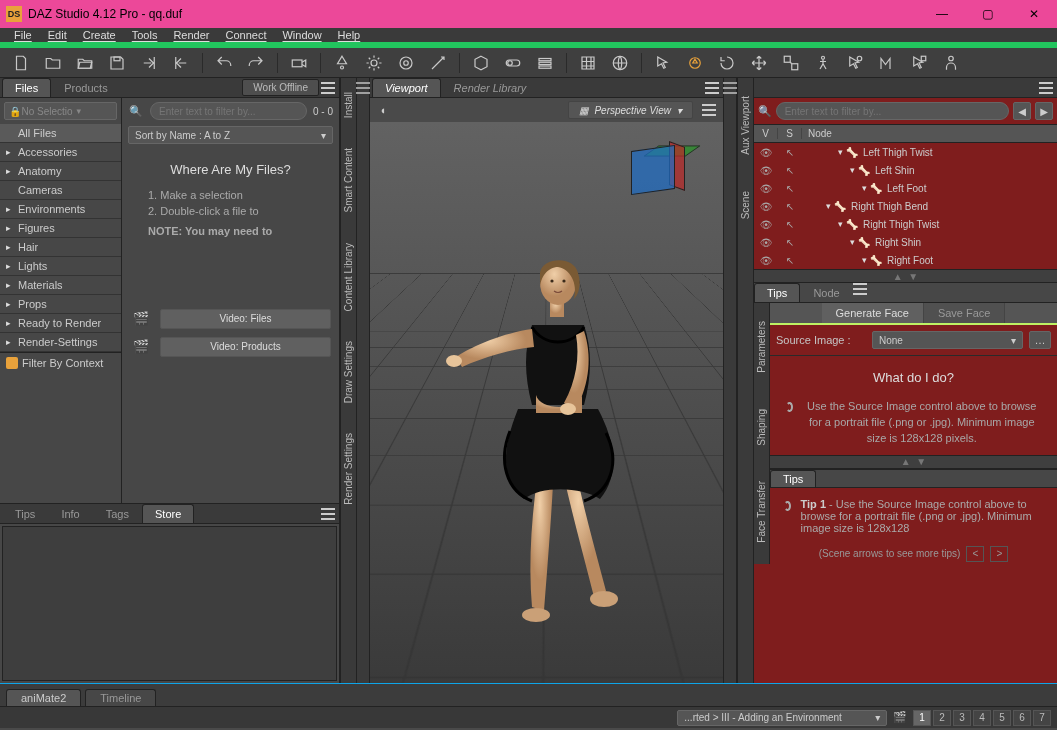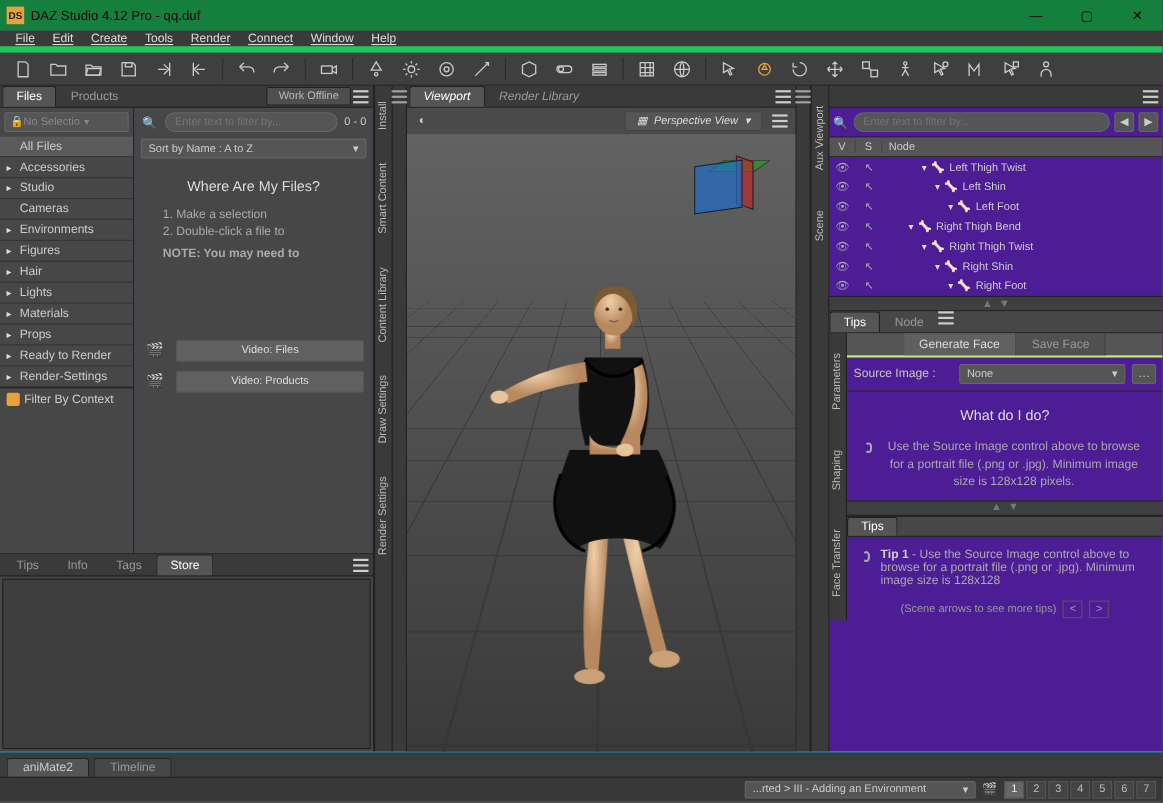--- a/index.html
+++ b/index.html
@@ -1,36 +1,36 @@
 <!DOCTYPE html>
 <html><head>
 <meta charset="utf-8">
 <style>
 * { margin: 0; padding: 0; box-sizing: border-box; font-family: "Segoe UI", Arial, sans-serif; -webkit-font-smoothing: antialiased; }
 html, body { width: 1057px; height: 730px; overflow: hidden; background: #4a4a4a; color: #ccc; font-size: 11px; user-select: none; }
 
 
-.titlebar { display: flex; align-items: center; height: 28px; background: #15803d; color: #000; padding-left: 6px; }
+.titlebar { display: flex; align-items: center; height: 28px; background: #ec4899; color: #000; padding-left: 6px; }
 .titlebar .app-icon { width: 16px; height: 16px; background: #e9a23b; margin-right: 6px; display: inline-flex; align-items: center; justify-content: center; font-size: 9px; font-weight: bold; color: #222; }
 .titlebar .title  { font-size: 12px; }
 .titlebar .spacer { flex: 1; }
 .titlebar .win-btn { width: 46px; height: 28px; display: flex; align-items: center; justify-content: center; font-size: 12px; }
 
 
 .menubar { height: 20px; background: #3a3a3a; display: flex; align-items: center; padding-left: 6px; gap: 0; border-bottom: 6px solid #22c55e; }
 .menubar span { padding: 2px 8px; text-decoration: underline; text-underline-offset: 2px; color: #ddd; cursor: default; }
 
 
 .toolbar { height: 30px; background: #3f3f3f; border-bottom: 1px solid #222; display: flex; align-items: center; padding-left: 6px; gap: 2px; overflow: hidden; }
 .tool-btn { width: 30px; height: 26px; display:flex; align-items:center; justify-content:center; color:#c9c9c9; }
 .tool-btn svg { width: 18px; height: 18px; }
 .tool-sep { width: 1px; height: 20px; background: #2a2a2a; margin: 0 4px; }
 
 
-.workspace { display: flex; height: calc(730px - 28px - 22px - 30px - 23px - 22px); background: #4c1d95; }
+.workspace { display: flex; height: calc(730px - 28px - 22px - 30px - 23px - 22px); background: #7f1d1d; }
 
 .col-left   { width: 340px; display: flex; flex-direction: column; border-right: 1px solid #222; }
 .col-viewport { flex: 1; display: flex; }
 .col-right  { width: 320px; display: flex; border-left: 1px solid #222; }
 
 
 .tab-strip { height: 20px; display: flex; align-items: stretch; background: #3a3a3a; border-bottom: 1px solid #222; padding: 0 2px; }
 .tab { padding: 2px 12px; display:flex; align-items:center; color:#999; border: 1px solid transparent; border-bottom: none; cursor: default; }
 .tab.active { background: #555; color: #fff; border-color: #222; border-top-left-radius: 3px; border-top-right-radius: 3px; }
 .tab-strip .spacer { flex:1; }
@@ -357,21 +357,21 @@
             <li class="active">
               <span class="chev"></span>
               <span>All Files</span>
             </li>
             <li>
               <span class="chev">▸</span>
               <span>Accessories</span>
             </li>
             <li>
               <span class="chev">▸</span>
-              <span>Studio</span>
+              <span>Anatomy</span>
             </li>
             <li>
               <span class="chev"></span>
               <span>Cameras</span>
             </li>
             <li>
               <span class="chev">▸</span>
               <span>Environments</span>
             </li>
             <li>

